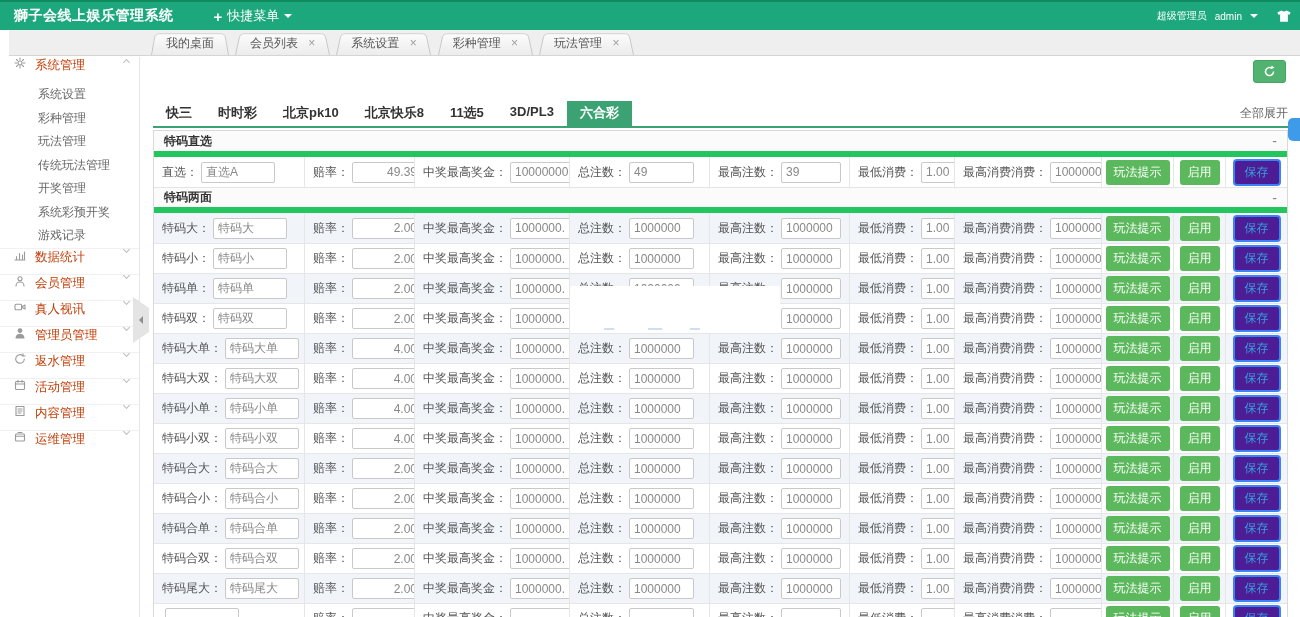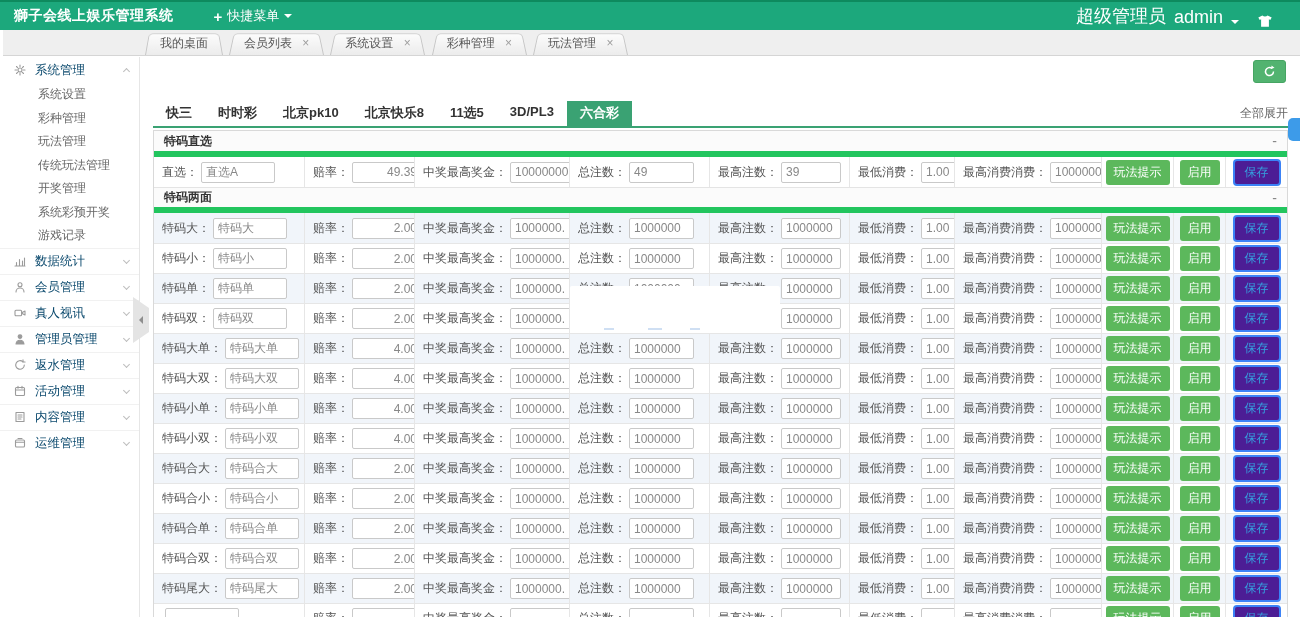--- a/index.html
+++ b/index.html
@@ -5,33 +5,33 @@
   * { margin:0; padding:0; box-sizing:border-box; }
   html,body { width:1300px; height:617px; overflow:hidden; font-family:"Liberation Sans","DejaVu Sans",sans-serif; background:#fff; }
   body { position:relative; font-size:12px; color:#555; }
 
   
   .app-header { position:absolute; top:0; left:0; right:0; height:30px; background:#1CA87C; border-top:2px solid #0E8A5E; display:flex; align-items:center; color:#fff; }
   .brand { font-size:14px; font-weight:bold; padding:0 14px; letter-spacing:.5px; }
   .quick-menu { display:flex; align-items:center; gap:5px; font-size:13px; margin-left:26px; cursor:pointer; }
   .plus { font-size:15px; font-weight:bold; }
   .caret { width:0; height:0; border:4px solid transparent; border-top-color:#fff; margin-top:4px; }
-  .header-right { margin-left:auto; display:flex; align-items:flex-end; gap:8px; padding-right:27px; font-size:18px; }
+  .header-right { margin-left:auto; display:flex; align-items:center; gap:8px; padding-right:8px; font-size:10px; }
   .shirt { margin-left:10px; display:flex; cursor:pointer; }
 
   
-  .tab-strip { position:absolute; top:30px; left:3px; right:0; height:26px; background:#EFEFEF; border-bottom:1px solid #D5D5D5; display:flex; align-items:flex-end; padding-left:142px; }
+  .tab-strip { position:absolute; top:30px; left:9px; right:0; height:26px; background:#EFEFEF; border-bottom:1px solid #D5D5D5; display:flex; align-items:flex-end; padding-left:142px; }
   .wtab { position:relative; height:24px; line-height:24px; padding:0 15px; margin-right:6px; color:#555; cursor:pointer; }
   .wtab::before { content:""; position:absolute; inset:0; background:linear-gradient(#FCFCFC,#ECECEC); border:1px solid #C6C6C6; border-bottom:none; border-radius:5px 5px 0 0; transform:perspective(6px) rotateX(1.6deg); transform-origin:bottom; }
   .wtab * { position:relative; }
   .wtab-close { color:#9E9E9E; margin-left:7px; font-size:12px; }
 
   
   .sidebar { position:absolute; top:57px; left:0; bottom:0; width:140px; background:#fff; border-right:1px solid #E6E6E6; }
-  .side-group { display:flex; align-items:center; height:26px; padding:0 10px 0 14px; color:#0c4a6e; font-size:12.5px; border-top:1px solid #F1F1F1; cursor:pointer; }
+  .side-group { display:flex; align-items:flex-start; height:26px; padding:0 10px 0 14px; color:#c2410c; font-size:12.5px; border-top:1px solid #F1F1F1; cursor:pointer; }
   .side-group:first-child { border-top:none; }
   .side-icon { width:14px; display:flex; margin-right:7px; }
   .side-chevron { width:5px; height:5px; border-right:1px solid #BDBDBD; border-bottom:1px solid #BDBDBD; transform:rotate(45deg); margin-left:auto; margin-top:-2px; }
   .side-chevron.up { transform:rotate(-135deg); margin-top:3px; }
   .side-sub { height:23.5px; line-height:23.5px; padding-left:38px; color:#666; font-size:12px; cursor:pointer; }
 
   
   .collapse-handle { position:absolute; left:133px; top:297px; width:16px; height:46px; background:#E4E4E4; clip-path:polygon(0 0,100% 24%,100% 76%,0 100%); z-index:6; cursor:pointer; display:flex; align-items:center; justify-content:center; }
   .collapse-handle .tri { width:0; height:0; border:4px solid transparent; border-right-color:#8E8E8E; margin-right:5px; }
 

